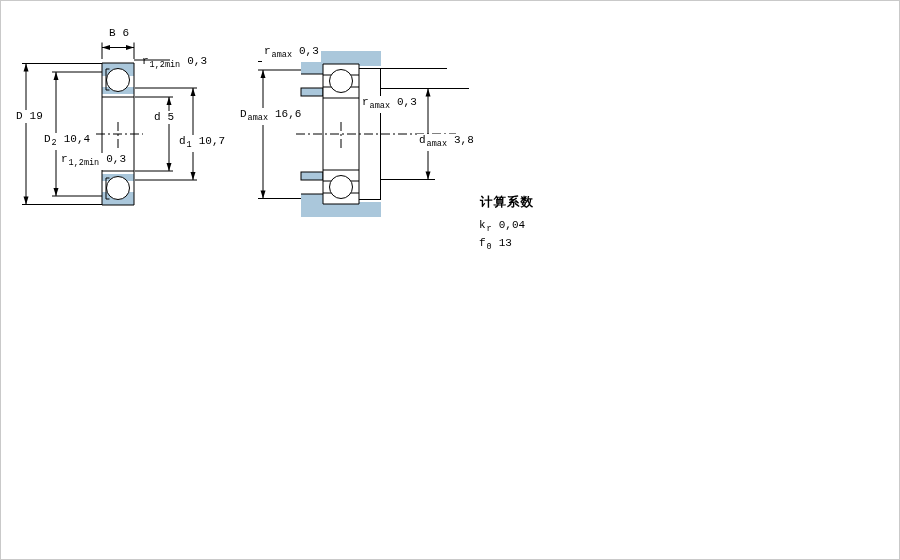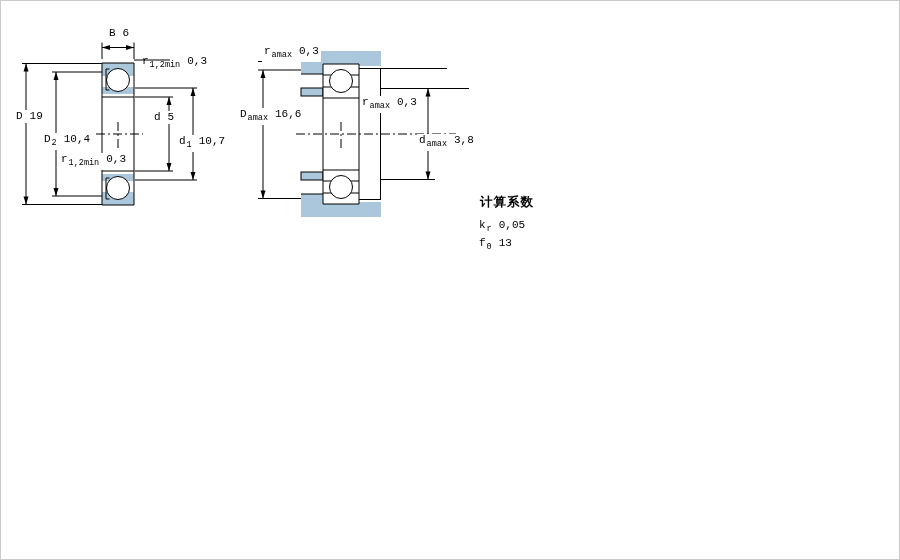--- a/index.html
+++ b/index.html
@@ -172,17 +172,17 @@
 <div class="lbl bg" style="left:261px;top:44px"><span>r</span><span class="sub">amax</span><span class="val">0,3</span></div>
 
 <div class="lbl bg" style="left:237px;top:107px"><span>D</span><span class="sub">amax</span><span class="val">16,6</span></div>
 
 <div class="lbl bg" style="left:359px;top:95px"><span>r</span><span class="sub">amax</span><span class="val">0,3</span></div>
 
 <div class="lbl bg" style="left:416px;top:133px"><span>d</span><span class="sub">amax</span><span class="val">3,8</span></div>
 
 <div class="lbl heading" style="left:479px;top:196px"><span>计算系数</span></div>
 
-<div class="lbl" style="left:478px;top:218px"><span>k</span><span class="sub">r</span><span class="val">0,05</span></div>
+<div class="lbl" style="left:478px;top:218px"><span>k</span><span class="sub">r</span><span class="val">0,04</span></div>
 
 <div class="lbl" style="left:478px;top:236px"><span>f</span><span class="sub">0</span><span class="val">13</span></div>
 
 </div>
 
 </body></html>

